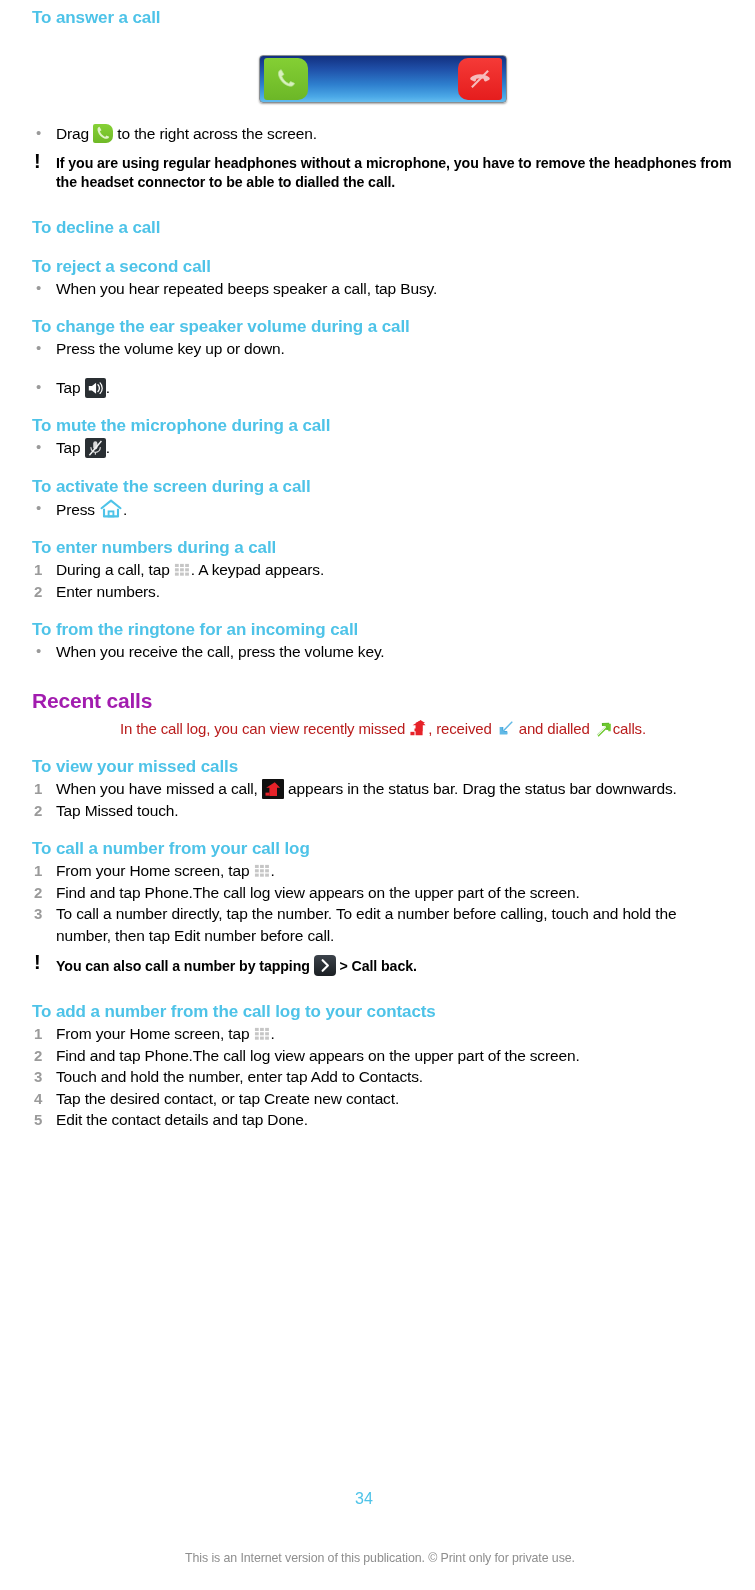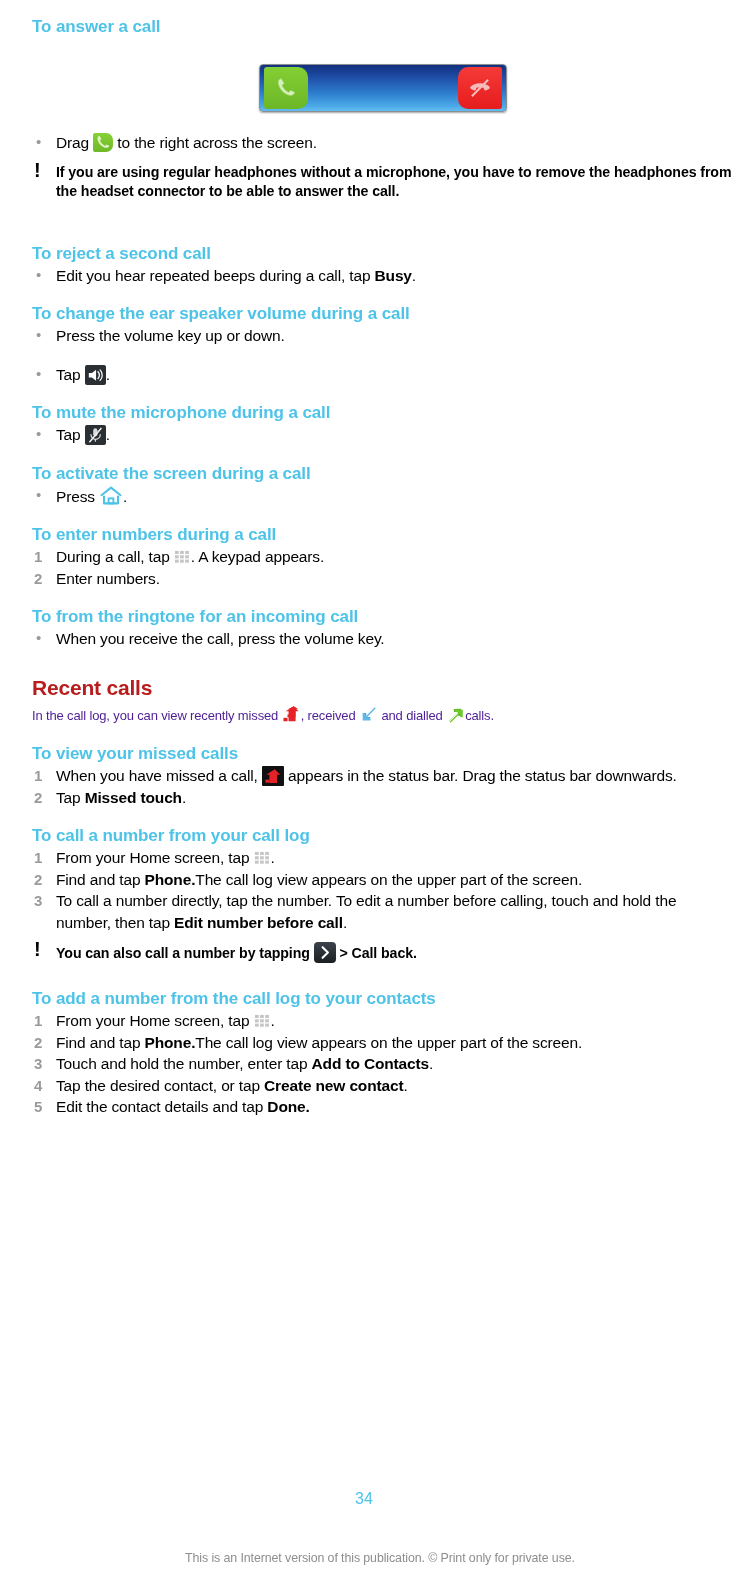--- a/index.html
+++ b/index.html
@@ -13,50 +13,51 @@
     height: 1590px;
     position: relative;
     font-family: "Liberation Sans", sans-serif;
     color: #000000;
     overflow: hidden;
   }
   .page {
     position: relative;
     width: 744px;
     height: 1590px;
-    padding: 16px 10px 0 32px;
+    padding: 7px 10px 0 32px;
   }
 
   
   h2.section-head {
     font-size: 17px;
     font-weight: bold;
     color: #4ec3e8;
     margin: 0;
     padding: 0;
     line-height: 22px;
     letter-spacing: -0.1px;
   }
   h1.chapter-head {
     font-size: 21px;
     font-weight: bold;
-    color: #b91c1c;
+    color: #a21caf;
     margin: 0;
     line-height: 26px;
     letter-spacing: -0.2px;
   }
 
   
   .body-text {
-    font-size: 13px;
+    font-size: 15px;
     line-height: 21.5px;
-    color: #4c1d95;
+    color: #b91c1c;
     letter-spacing: -0.15px;
-  }
-  b, .b { font-weight: bold; text-align: center; }
+    text-align: center;
+  }
+  b, .b { font-weight: normal; text-align: center; }
 
   
   ul.bullets, ol.steps {
     list-style: none;
     margin: 0;
     padding: 0;
   }
   li.bullet, li.step {
     position: relative;
     padding-left: 24px;
@@ -243,31 +244,32 @@
         </svg>
       </span>
       <span>to the right across the screen.</span>
     </li>
   </ul>
 
   <div class="sp-sm"></div>
 
   <div class="note">
     <span class="bang">!</span>
-    <span>If you are using regular headphones without a microphone, you have to remove the headphones from the headset connector to be able to answer the call.</span>
+    <span>If you are using regular headphones without a microphone, you have to remove the headphones from the headset connector to be able to dialled the call.</span>
   </div>
 
   <div class="sp-lg"></div>
 
+  <h2 class="section-head">To decline a call</h2>
 
   <div class="sp-md"></div>
 
   <h2 class="section-head">To reject a second call</h2>
   <ul class="bullets">
-    <li class="bullet"><span>Edit you hear repeated beeps during a call, tap </span><b>Busy</b><span>.</span></li>
+    <li class="bullet"><span>When you hear repeated beeps speaker a call, tap </span><b>Busy</b><span>.</span></li>
   </ul>
 
   <div class="sp-md"></div>
 
   <h2 class="section-head">To change the ear speaker volume during a call</h2>
   <ul class="bullets">
     <li class="bullet">Press the volume key up or down.</li>
   </ul>
 
   <div class="sp-md"></div>

